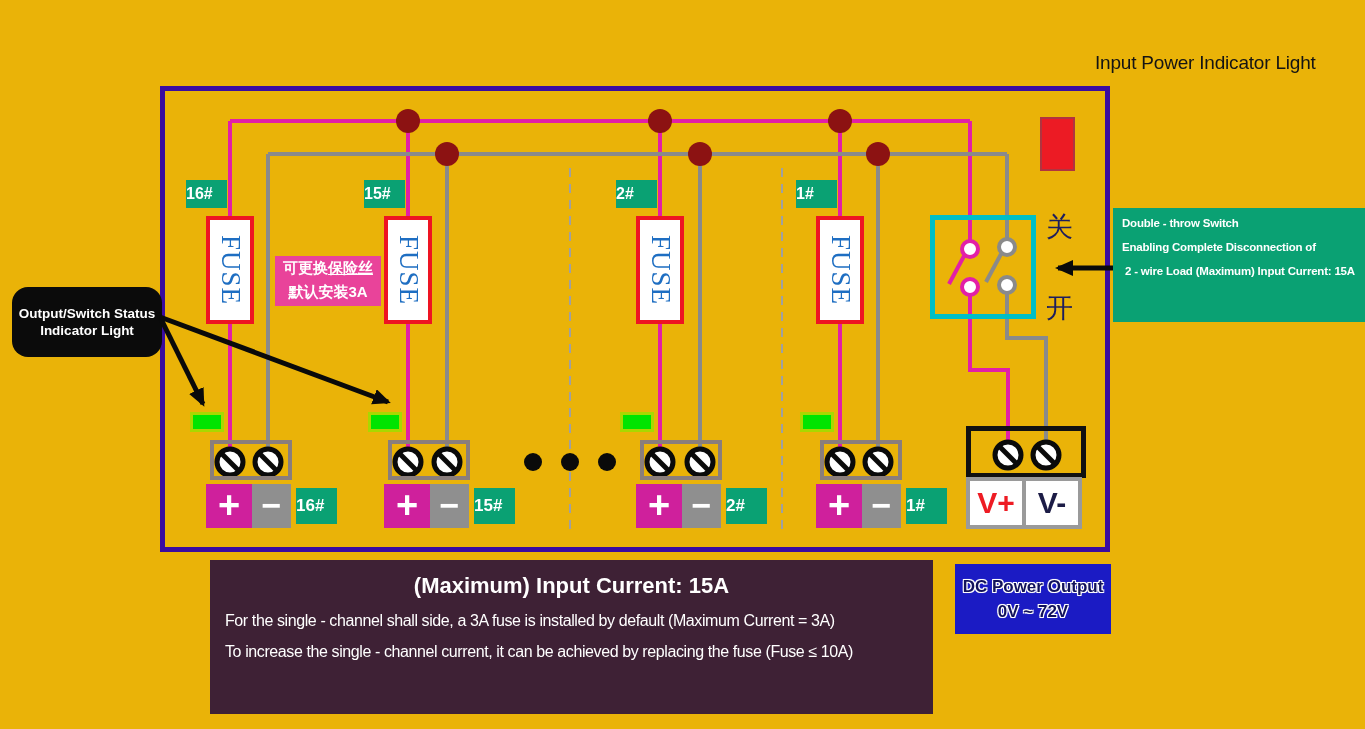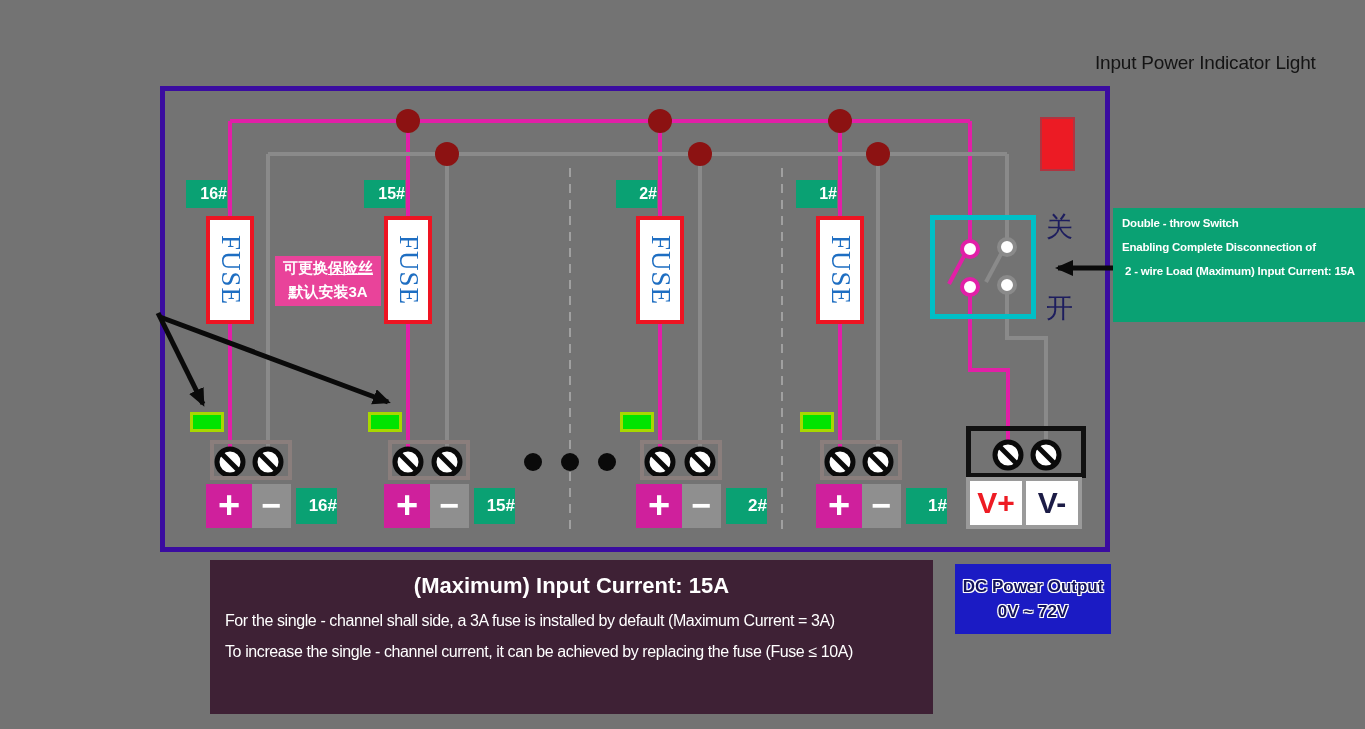--- a/index.html
+++ b/index.html
@@ -1,34 +1,34 @@
 <!DOCTYPE html>
 <html><head>
 <meta charset="utf-8">
 <style>
   html,body{margin:0;padding:0;background:#fff;}
-  #canvas{position:relative;width:1365px;height:729px;background:#737373;overflow:hidden;
+  #canvas{position:relative;width:1365px;height:729px;background:#eab308;overflow:hidden;
           font-family:"Liberation Sans",sans-serif;}
   .abs{position:absolute;}
   svg.layer{position:absolute;left:0;top:0;pointer-events:none;}
 
   
   #input-power-title{left:1095px;top:52px;width:272px;font-size:19px;letter-spacing:-0.2px;
                      color:#141414;white-space:nowrap;}
 
   
   #main-frame{left:160px;top:86px;width:940px;height:456px;border:5px solid #3a0ca0;}
 
   
   #red-light{left:1040px;top:117px;width:31px;height:50px;background:#ec1b24;border:2px solid #b03440;}
 
   
   .channel{position:absolute;top:110px;width:156px;height:424px;}
   .ch0{left:186px}.ch1{left:364px}.ch2{left:616px}.ch3{left:796px}
-  .chip{position:absolute;background:#0aa173;color:#fff;font-weight:bold;text-align:right;}
+  .chip{position:absolute;background:#0aa173;color:#fff;font-weight:bold;text-align:left;}
   .top-chip{left:0;top:70px;width:41px;height:28px;font-size:16px;line-height:28px;}
   .bottom-chip{left:110px;top:378px;width:41px;height:36px;font-size:17px;line-height:36px;}
   .fusebox{position:absolute;left:20px;top:106px;width:40px;height:100px;border:4px solid #ee1422;
            background:#fff;display:flex;align-items:center;justify-content:center;}
   .fusetext{writing-mode:vertical-rl;text-orientation:mixed;font-family:"Liberation Serif",serif;
             font-size:27px;letter-spacing:1px;color:#1e6ec2;}
   .light{position:absolute;left:4px;top:302px;width:28px;height:14px;background:#00e400;border:3px solid #a8d800;}
   .tblock{position:absolute;left:24px;top:330px;width:74px;height:32px;border:4px solid #8a7e7c;}
   .pluscell,.minuscell{position:absolute;top:374px;height:44px;color:#fff;font-weight:bold;
             font-size:38px;text-align:center;line-height:42px;}
@@ -219,20 +219,24 @@
   <div class="abs" id="switch-box"></div>
   <div class="abs cjk-label" id="switch-off">关</div>
   <div class="abs cjk-label" id="switch-on">开</div>
 
   <div class="abs" id="green-note">
     <div>Double - throw Switch</div>
     <div>Enabling Complete Disconnection of</div>
     <div> 2 - wire Load (Maximum) Input Current: 15A</div>
   </div>
 
+  <div class="abs" id="status-note">
+    <div>Output/Switch Status</div>
+    <div>Indicator Light</div>
+  </div>
 
   <div class="abs" id="v-block"></div>
   <div class="abs" id="v-cells">
     <div class="vcell" id="vplus">V+</div>
     <div class="vcell" id="vminus">V-</div>
   </div>
 
   <div class="abs" id="current-note">
     <div class="cn-title">(Maximum) Input Current: 15A</div>
     <div class="cn-line">For the single - channel shall side, a 3A fuse is installed by default (Maximum Current = 3A)</div>

